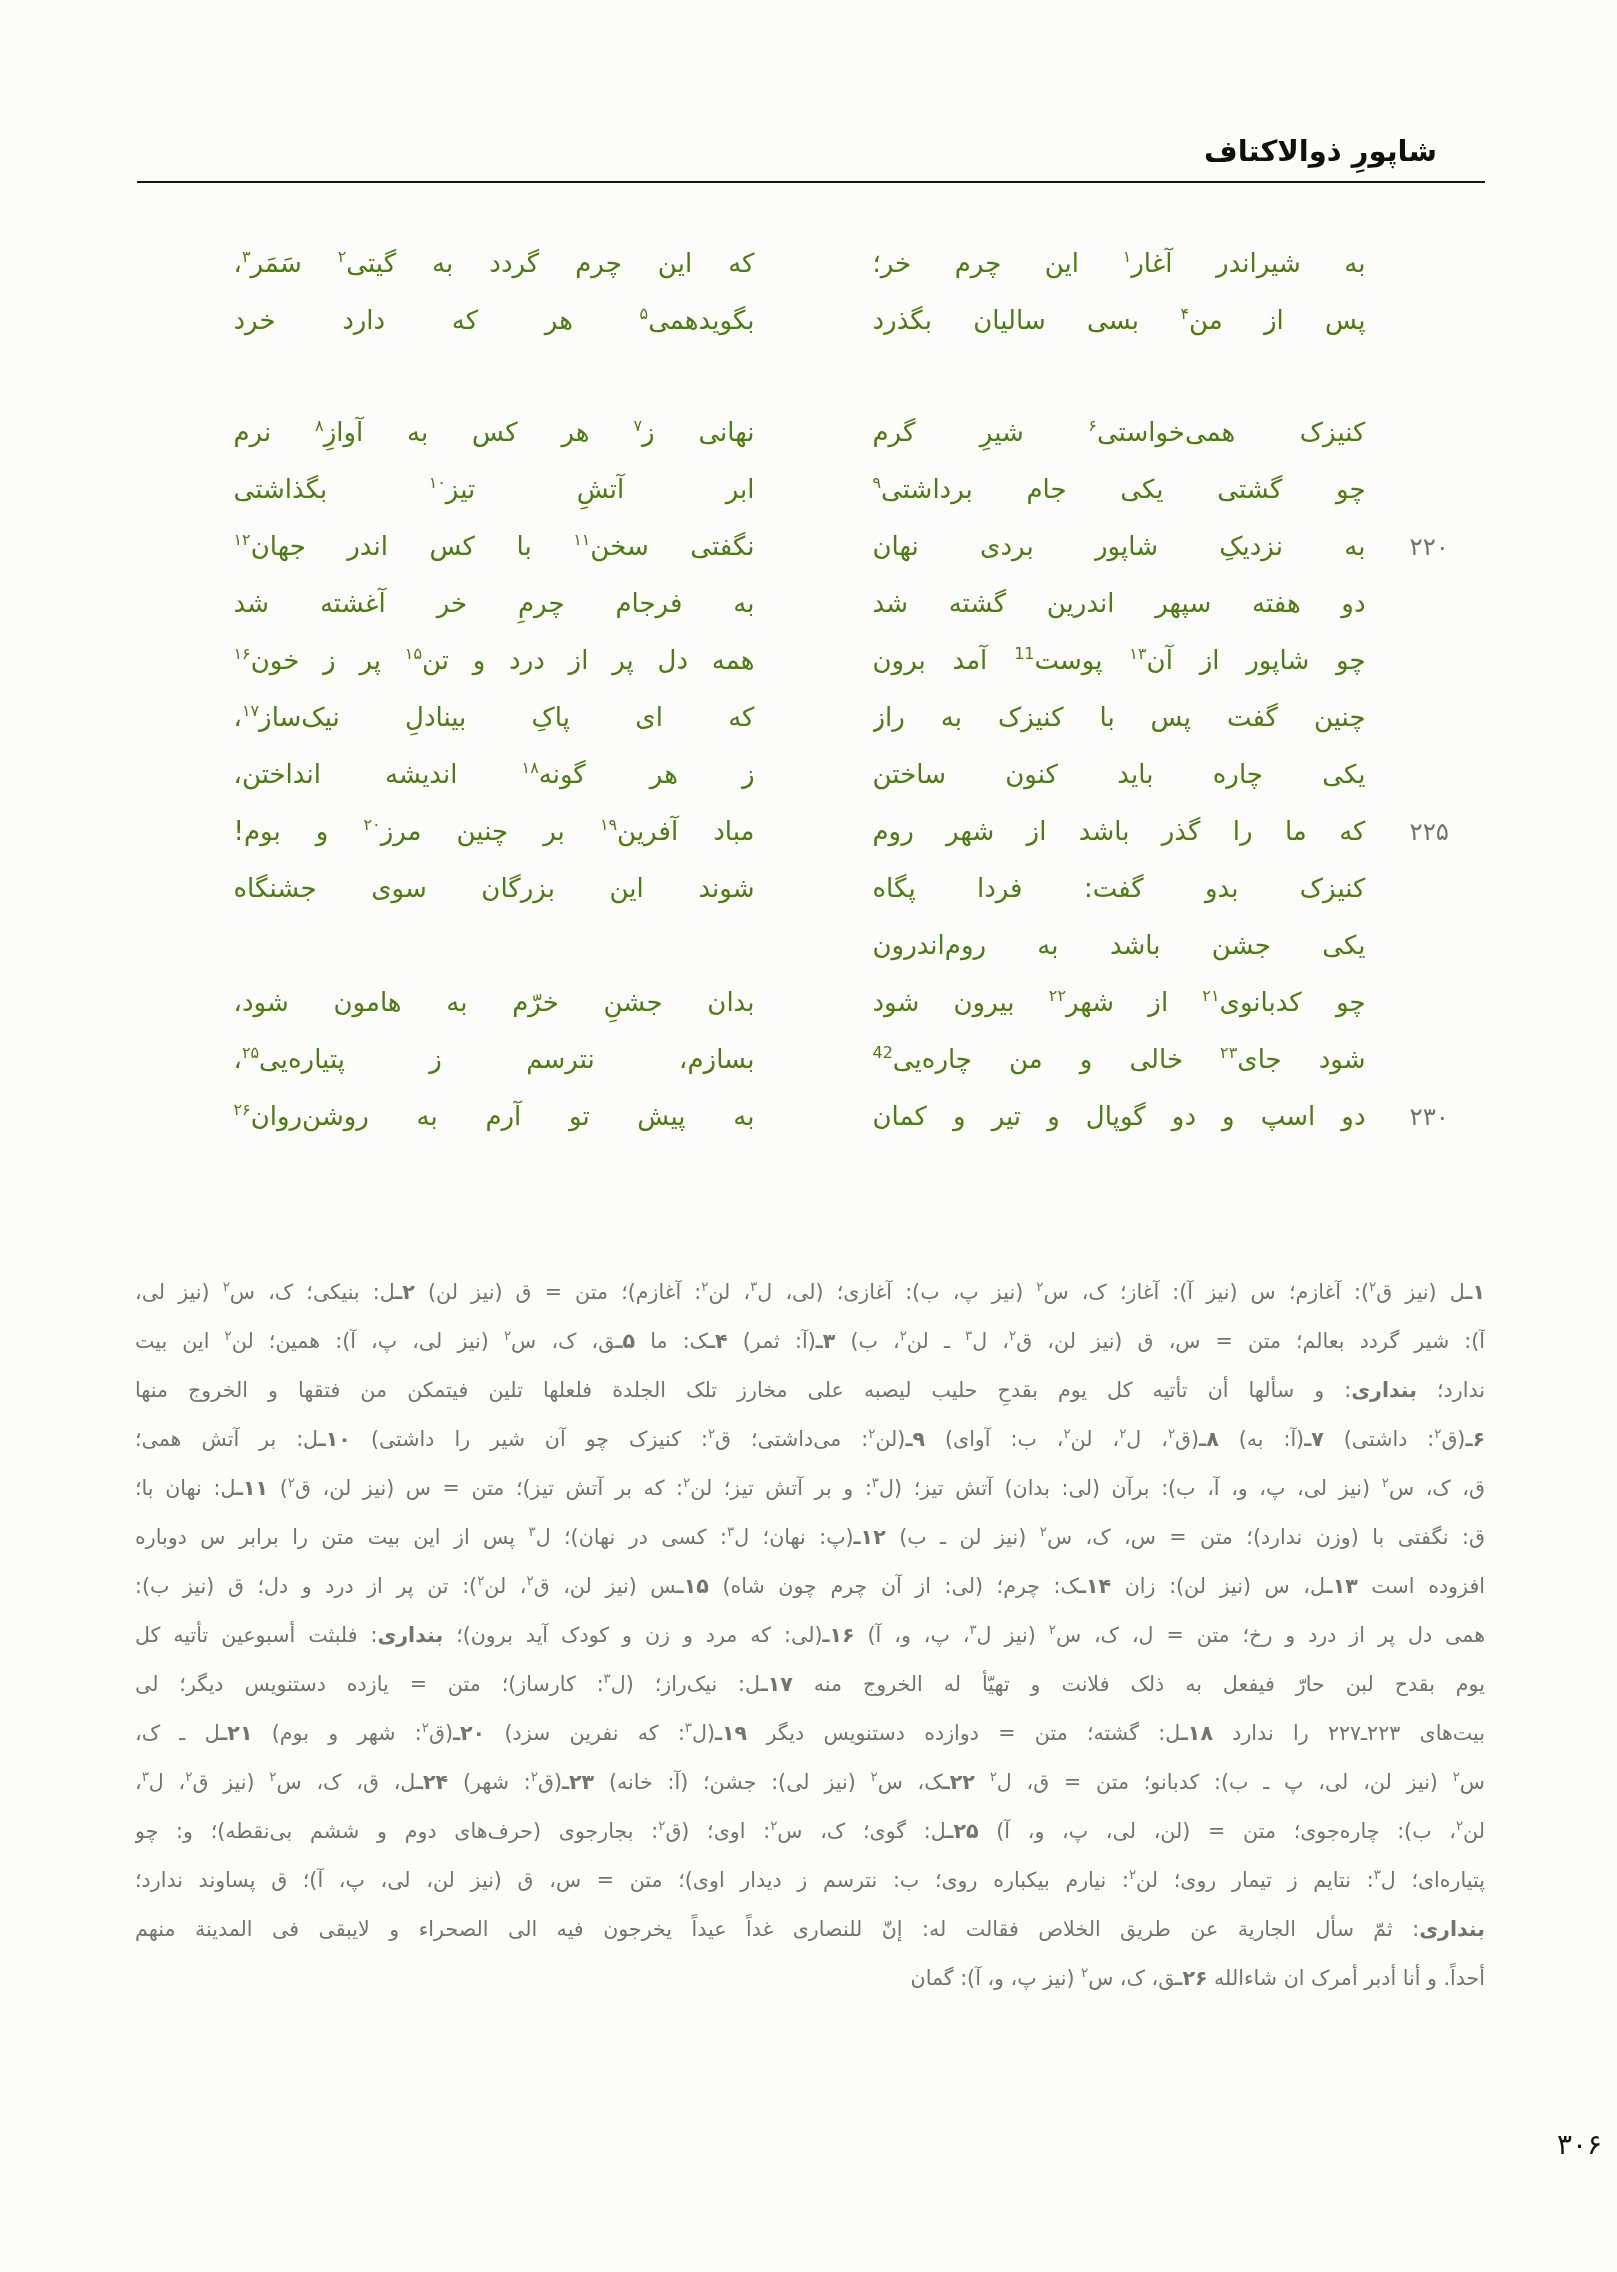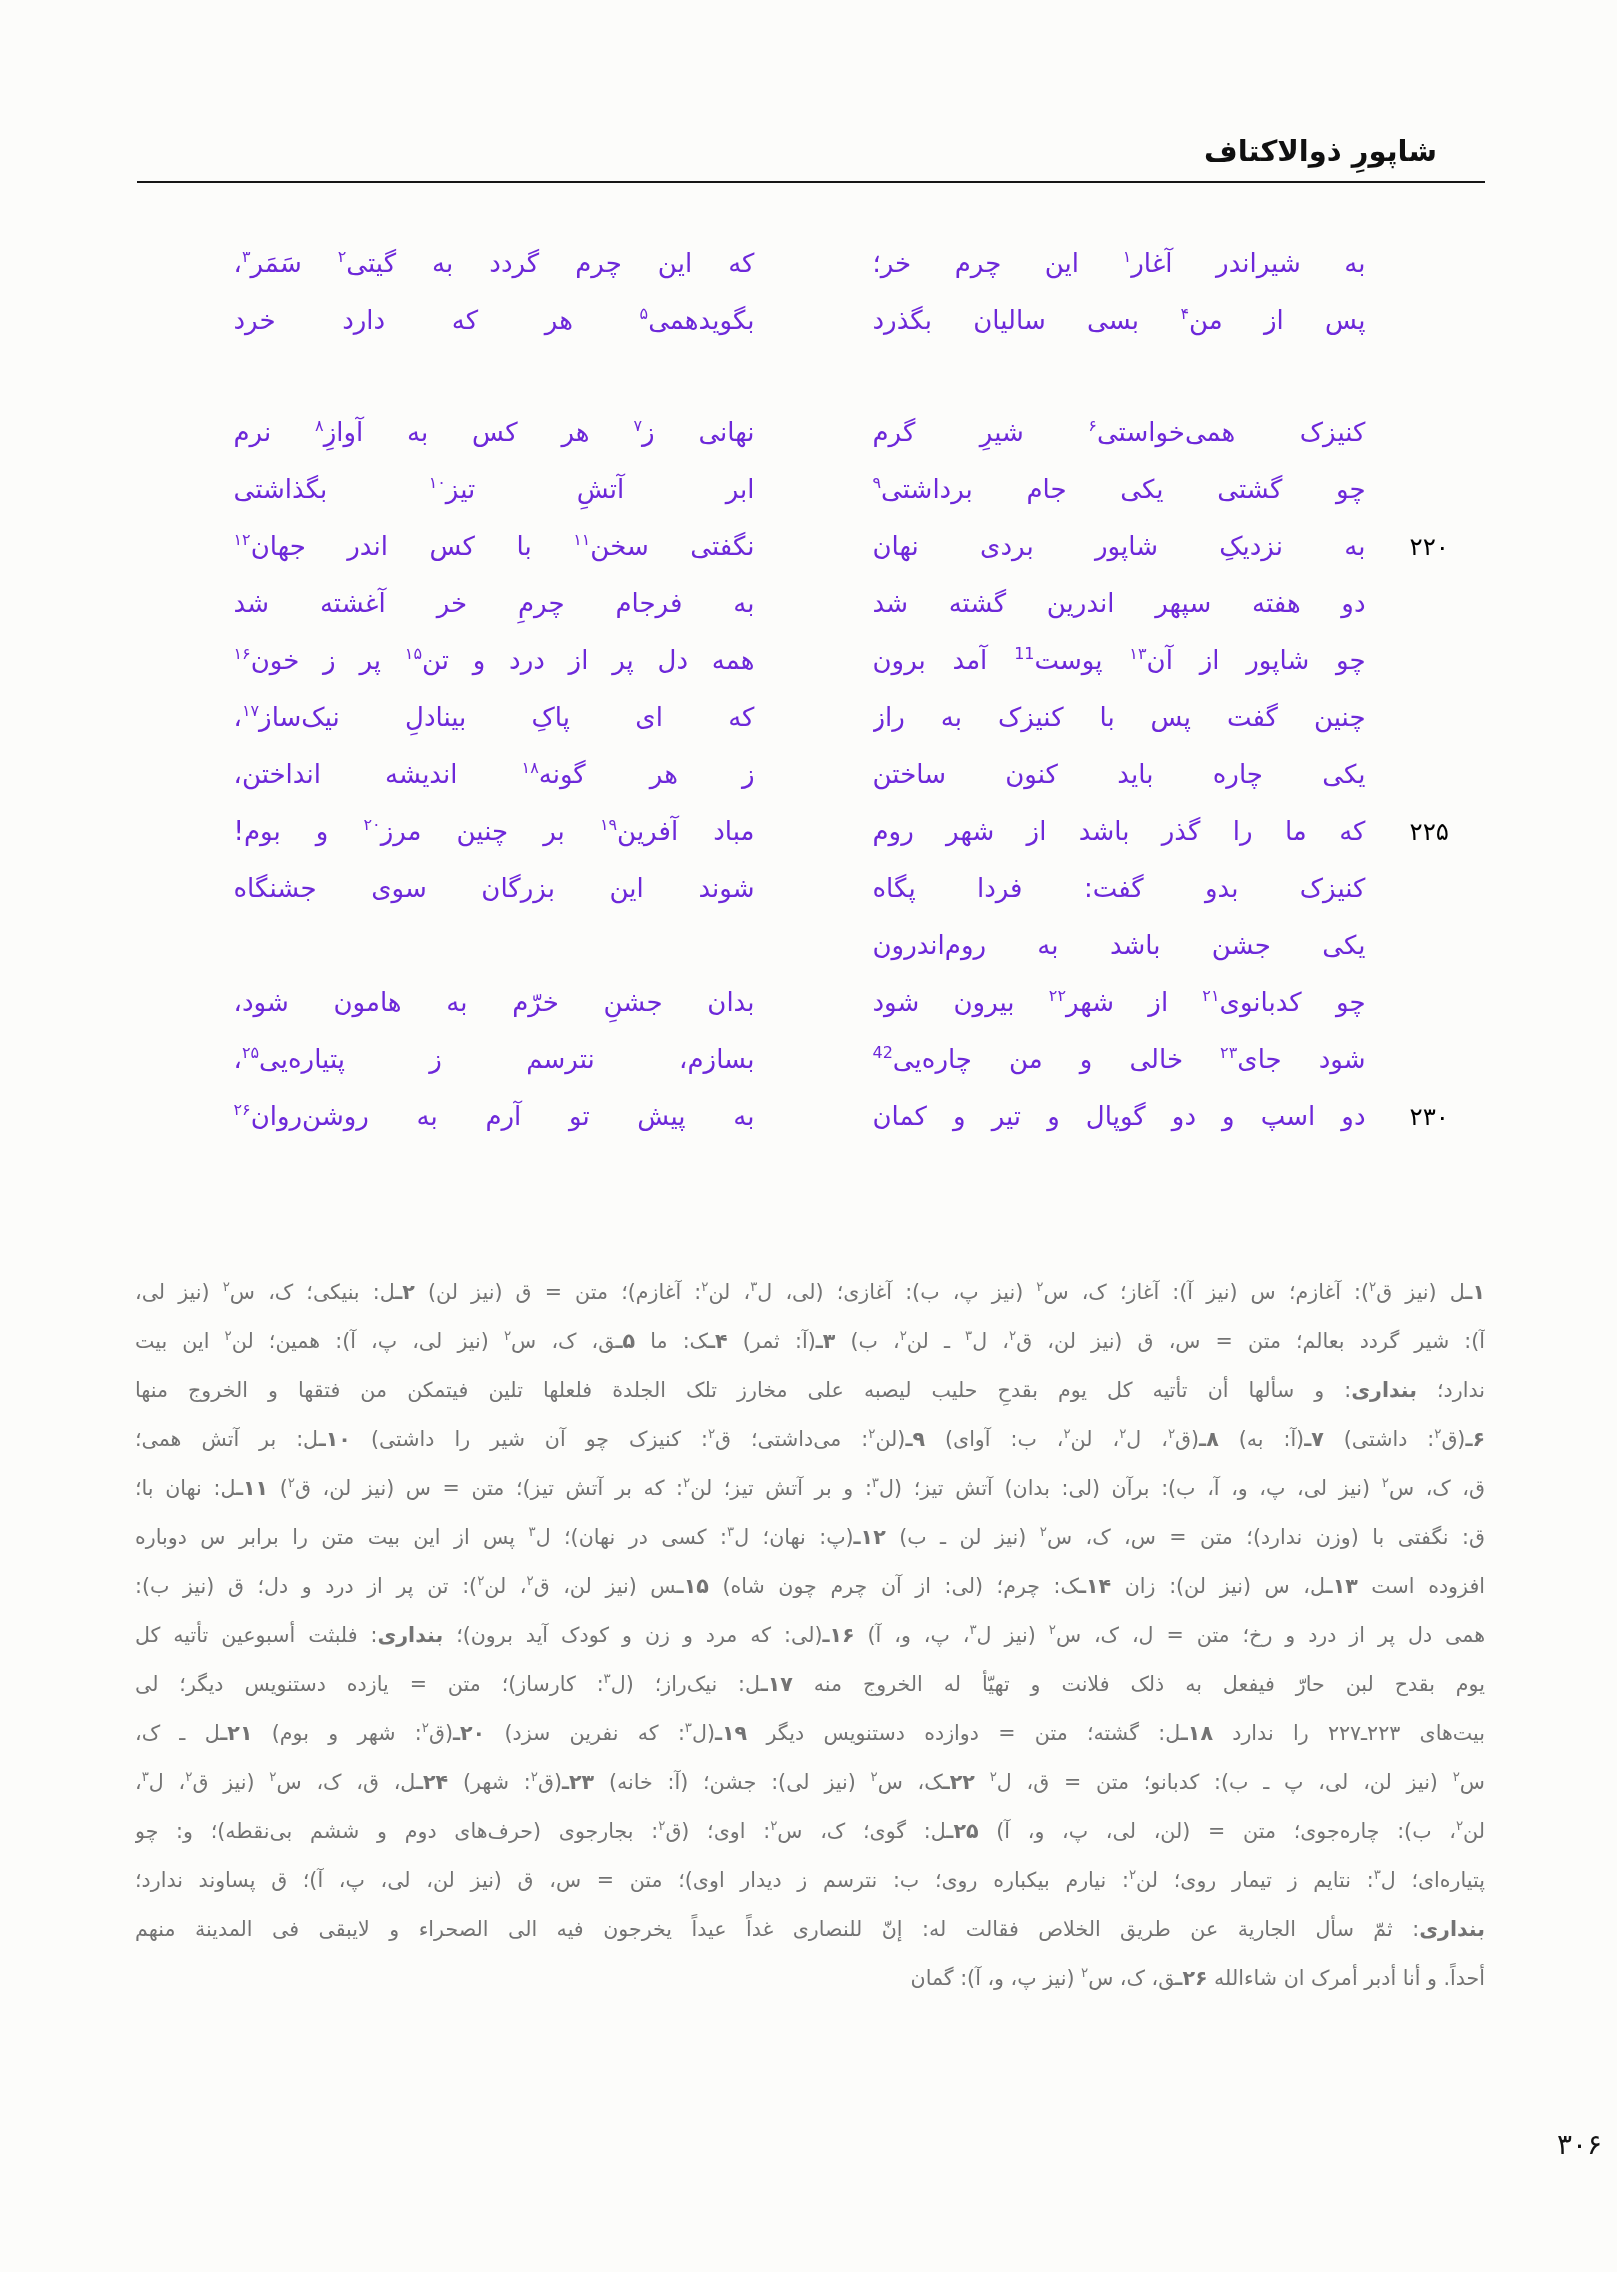--- a/index.html
+++ b/index.html
@@ -29,24 +29,24 @@
     position:absolute;top:235px;right:169px;width:1196px;
     direction:rtl;
   }
   .verse-row{
     display:flex;flex-direction:row;align-items:flex-start;
     height:57px;line-height:57px;
   }
   .verse-row.stanza-break{margin-top:55px;}
   .vnum{
     width:59px;margin-left:24.5px;flex:0 0 auto;
-    font-size:24.5px;text-align:right;color:#000000;
+    font-size:24.5px;text-align:right;color:#737373;
   }
   .hemi{
-    font-size:26px;color:#6d28d9;
+    font-size:26px;color:#4d7c0f;
     text-align:justify;text-align-last:justify;
     overflow:hidden;white-space:nowrap;
   }
   .hemi.first{width:493px;flex:0 0 auto;margin-left:20px;}
   .hspacer{width:98px;flex:0 0 auto;}
   .hemi.second{width:521px;flex:0 0 auto;}
   .hemi sup,.app-line sup{
     font-size:16px;line-height:0;vertical-align:super;
     letter-spacing:0;
   }

